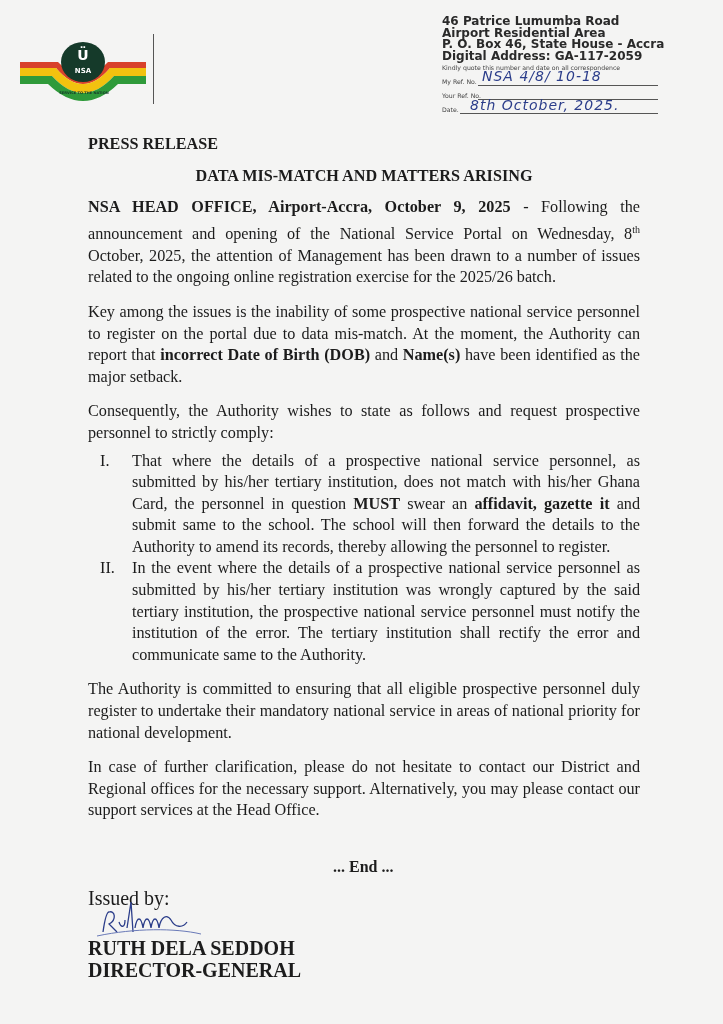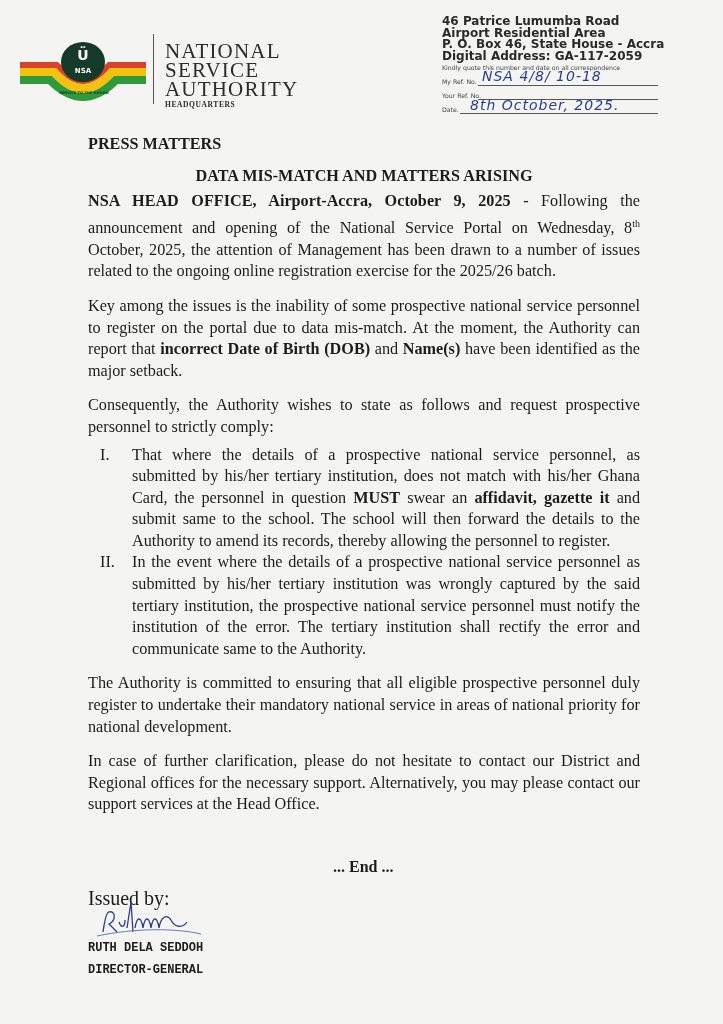--- a/index.html
+++ b/index.html
@@ -18,65 +18,59 @@
   .content { position:absolute; left:88px; top:134px; width:552px; font-family:"Liberation Serif", serif; font-size:16.2px; line-height:21.6px; }
   .h { font-weight:bold; margin:0; }
   p { margin:0; text-align:justify; }
   .list { margin-top:6px; }
   .item { position:relative; padding-left:44px; text-align:justify; }
   .num { position:absolute; left:12px; top:0; }
   a.mail { color:#3b6d9c; text-decoration:underline; }
   .end { position:absolute; left:333px; top:858px; font-family:"Liberation Serif", serif; font-weight:bold; font-size:16px; }
   .issued { position:absolute; left:88px; top:887px; font-family:"Liberation Serif", serif; font-size:20px; }
   .sig { position:absolute; left:95px; top:898px; width:110px; height:42px; }
-  .signame { position:absolute; left:88px; top:937px; font-family:Liberation Mono, monospace; font-weight:bold; font-size:12px; line-height:22px; }
+  .signame { position:absolute; left:88px; top:937px; font-family:Liberation Serif, serif; font-weight:bold; font-size:20px; line-height:22px; }
   sup { font-size:10px; }
 </style>
 </head>
 <body>
 
 <div class="page">
 
   <svg class="logo" viewBox="0 0 130 64">
     <path d="M2 22 H40 Q65 50 90 22 H128 V28 H92 Q65 60 38 28 H2 Z" fill="#d8412b"></path>
     <path d="M2 28 H38 Q65 60 92 28 H128 V36 H96 Q65 70 34 36 H2 Z" fill="#f2c20f"></path>
     <path d="M2 36 H34 Q65 70 96 36 H128 V44 H100 Q65 78 30 44 H2 Z" fill="#2f9a3a"></path>
     <ellipse cx="65" cy="22" rx="22" ry="20" fill="#153a2a"></ellipse>
     <text x="65" y="20" text-anchor="middle" font-family="DejaVu Sans, sans-serif" font-size="14" font-weight="bold" fill="#fff">Ü</text>
     <text x="65" y="33" text-anchor="middle" font-family="DejaVu Sans, sans-serif" font-size="7" font-weight="bold" fill="#fff">NSA</text>
     <text x="66" y="54" text-anchor="middle" font-family="DejaVu Sans, sans-serif" font-size="3.6" font-weight="bold" fill="#153a2a">SERVICE TO THE NATION</text>
   </svg>
   <div class="vline"></div>
-  <div class="org">
-    <div class="l">NATIONAL</div>
-    <div class="l">SERVICE</div>
-    <div class="l">AUTHORITY</div>
-    <div class="hq">HEADQUARTERS</div>
-  </div>
 
   <div class="addr">
     <div>46 Patrice Lumumba Road</div>
     <div>Airport Residential Area</div>
     <div>P. O. Box 46, State House - Accra</div>
     <div>Digital Address: GA-117-2059</div>
   </div>
   <div class="small" style="left:442px;top:64px;">Kindly quote this number and date on all correspondence</div>
   <div class="small" style="left:442px;top:78px;">My Ref. No.</div>
   <div class="refline" style="left:478px;top:85px;width:180px;"></div>
   <div class="hand" style="left:482px;top:68px;">NSA 4/8/ 10-18</div>
   <div class="small" style="left:442px;top:92px;">Your Ref. No.</div>
   <div class="refline" style="left:478px;top:99px;width:180px;"></div>
   <div class="small" style="left:442px;top:106px;">Date.</div>
   <div class="refline" style="left:460px;top:113px;width:198px;"></div>
   <div class="hand" style="left:470px;top:97px;">8th October, 2025.</div>
 
   <div class="content">
-    <div class="h">PRESS MATTERS</div>
+    <div class="h">PRESS RELEASE</div>
     <div class="h" style="margin-top:10px;text-align:center;">DATA MIS-MATCH AND MATTERS ARISING</div>
-    <p style="margin-top:4px;"><b>NSA HEAD OFFICE, Airport-Accra, October 9, 2025</b><span> - Following the announcement and opening of the National Service Portal on Wednesday, 8</span><sup>th</sup><span> October, 2025, the attention of Management has been drawn to a number of issues related to the ongoing online registration exercise for the 2025/26 batch.</span></p>
+    <p style="margin-top:10px;"><b>NSA HEAD OFFICE, Airport-Accra, October 9, 2025</b><span> - Following the announcement and opening of the National Service Portal on Wednesday, 8</span><sup>th</sup><span> October, 2025, the attention of Management has been drawn to a number of issues related to the ongoing online registration exercise for the 2025/26 batch.</span></p>
     <p style="margin-top:13px;"><span>Key among the issues is the inability of some prospective national service personnel to register on the portal due to data mis-match. At the moment, the Authority can report that </span><b>incorrect Date of Birth (DOB)</b><span> and </span><b>Name(s)</b><span> have been identified as the major setback.</span></p>
     <p style="margin-top:13px;">Consequently, the Authority wishes to state as follows and request prospective personnel to strictly comply:</p>
     <div class="list">
       <div class="item">
         <span class="num">I.</span>
         <span>That where the details of a prospective national service personnel, as submitted by his/her tertiary institution, does not match with his/her Ghana Card, the personnel in question </span><b>MUST</b><span> swear an </span><b>affidavit, gazette it</b><span> and submit same to the school. The school will then forward the details to the Authority to amend its records, thereby allowing the personnel to register.</span>
       </div>
       <div class="item">
         <span class="num">II.</span>
         <span>In the event where the details of a prospective national service personnel as submitted by his/her tertiary institution was wrongly captured by the said tertiary institution, the prospective national service personnel must notify the institution of the error. The tertiary institution shall rectify the error and communicate same to the Authority.</span>

